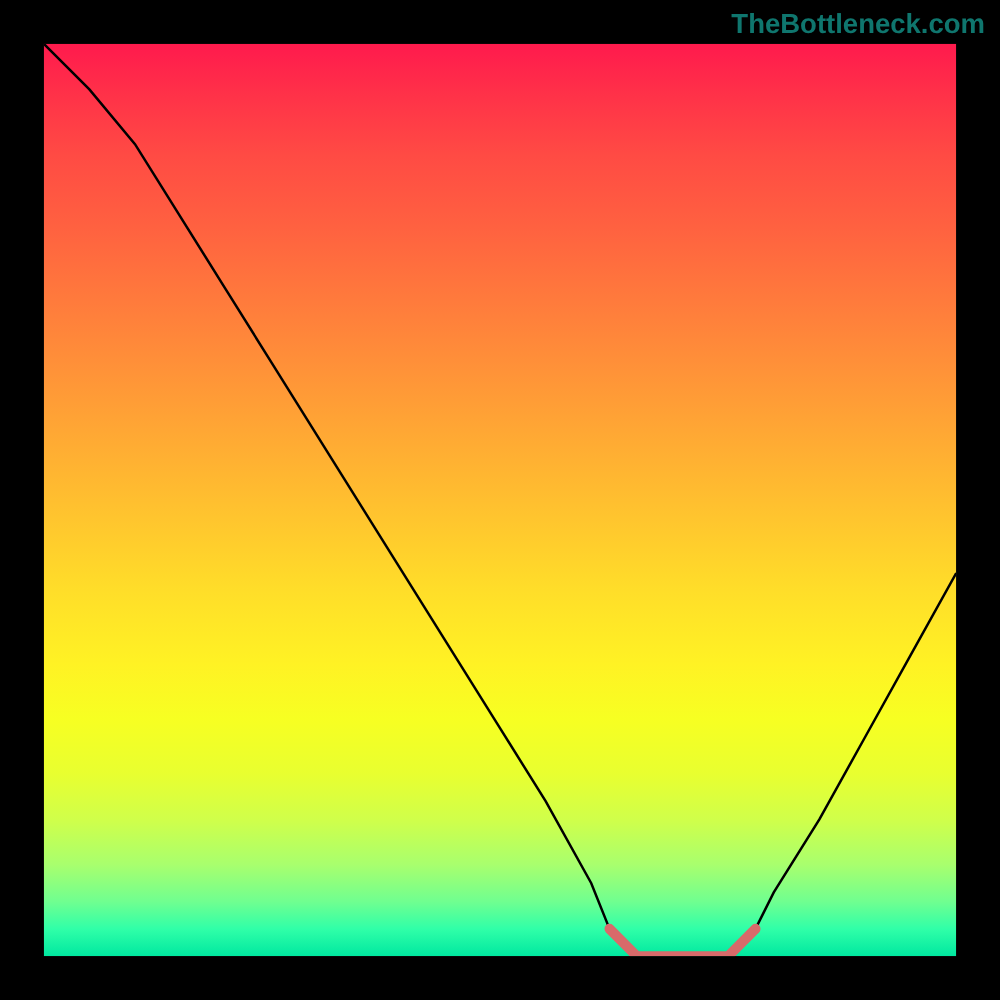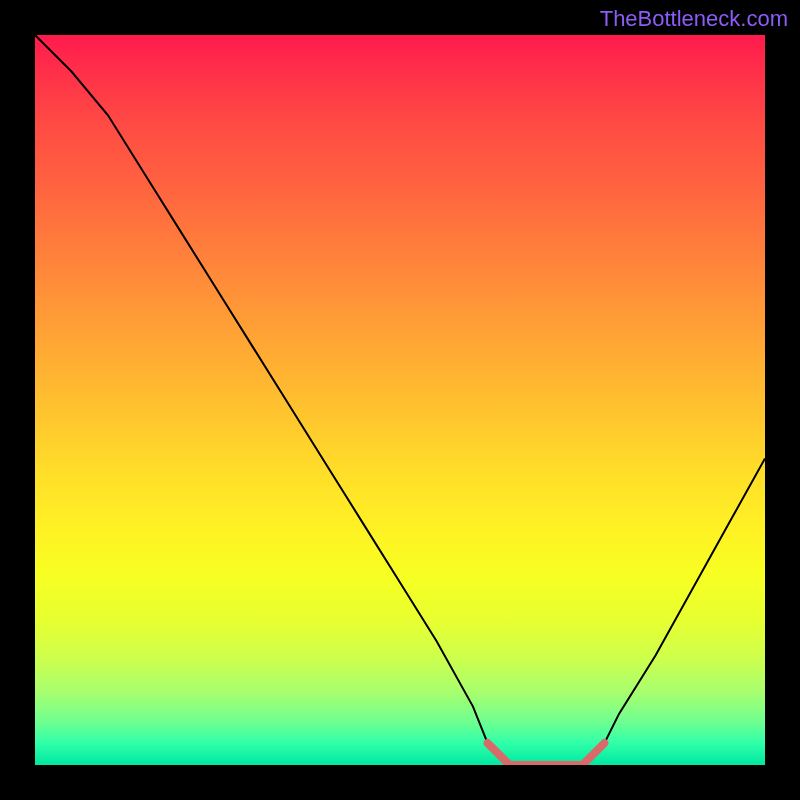--- a/index.html
+++ b/index.html
@@ -8,23 +8,23 @@
     background: #000;
     width: 800px;
     height: 800px;
     position: relative;
     font-family: Arial, sans-serif;
   }
   .watermark {
     position: absolute;
     top: 6px;
     right: 12px;
-    color: #8b5cf6;
+    color: #0f766e;
     font-size: 22px;
-    font-weight: normal;
+    font-weight: bold;
     z-index: 10;
   }
   .plot-area {
     position: absolute;
     left: 35px;
     top: 35px;
     width: 730px;
     height: 730px;
     overflow: hidden;
   }

